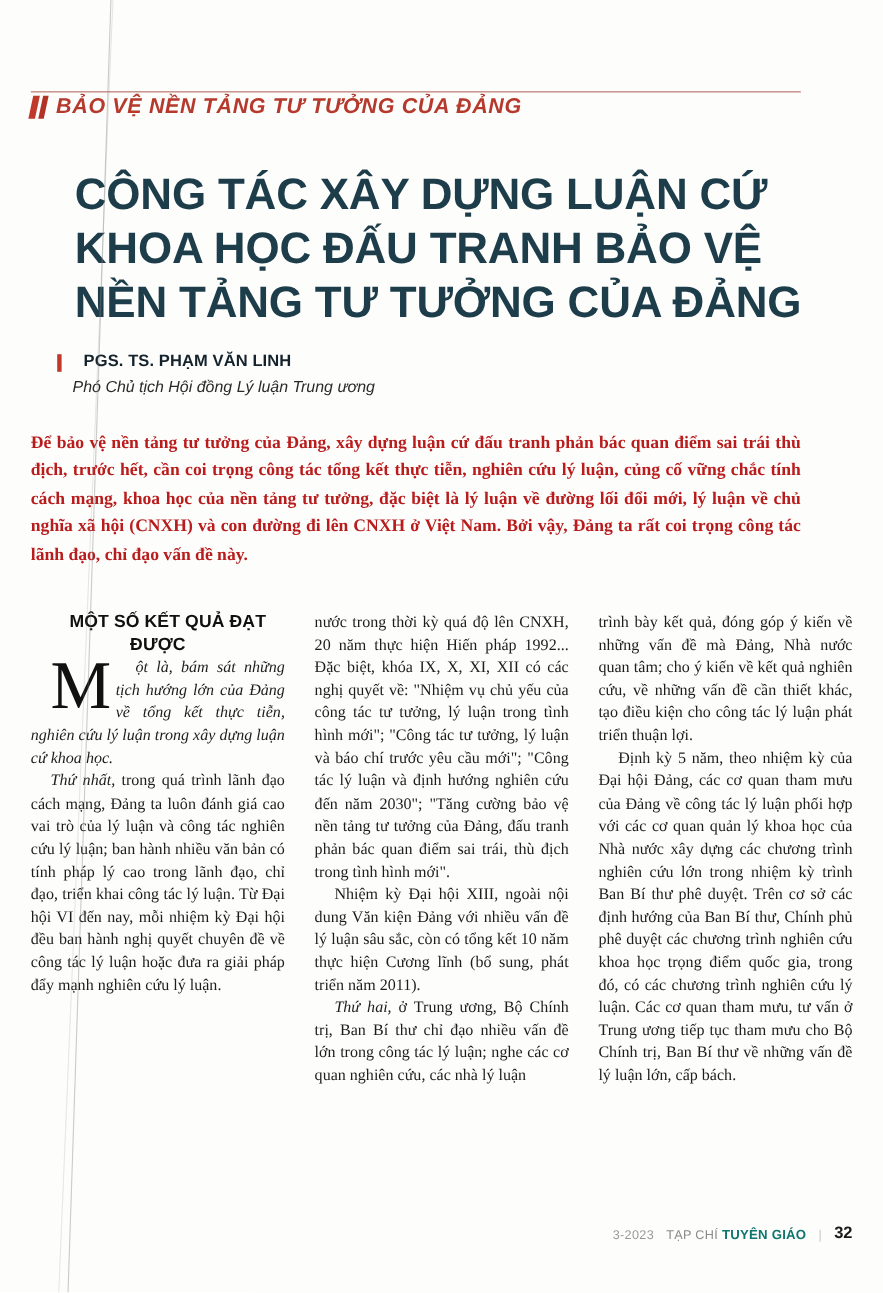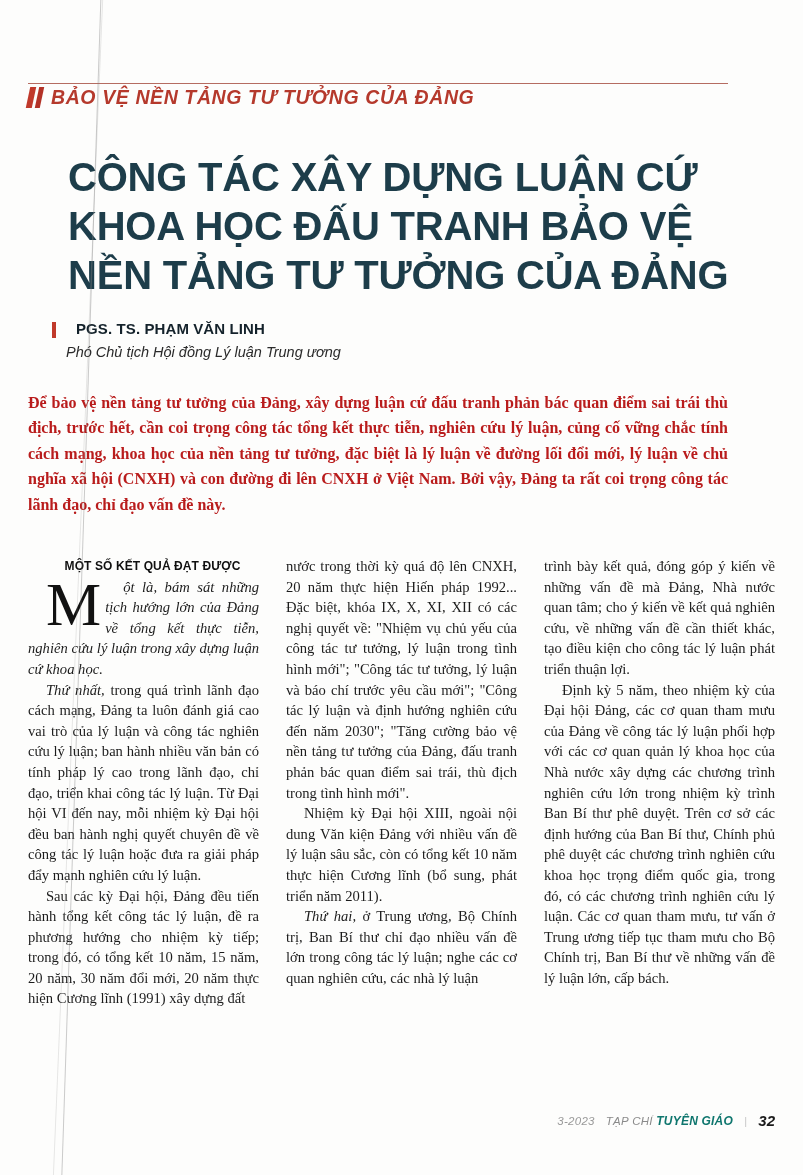--- a/index.html
+++ b/index.html
@@ -166,21 +166,21 @@
     line-height: 20.6px;
     text-align: justify;
     color: #1c1c1c;
   }
   .col p { margin: 0; text-indent: 18px; }
   .col p.noindent { text-indent: 0; }
 
   .section-head {
     font-family: "Liberation Sans", sans-serif;
     font-weight: bold;
-    font-size: 12px;
+    font-size: 16px;
     letter-spacing: 0.1px;
     text-align: center;
     text-indent: 0;
     color: #101010;
     margin-bottom: 5px;
   }
 
   
   .dropcap-para {
     font-style: italic;
@@ -199,27 +199,26 @@
   .it { font-style: italic; }
 
   
   .footer {
     position: absolute;
     left: 0;
     top: 1112px;
     width: 747px;
     display: flex;
     justify-content: flex-end;
-    align-items: center;
+    align-items: flex-end;
     gap: 11px;
     font-family: "Liberation Sans", sans-serif;
     font-size: 11.5px;
     color: #8a8a8a;
     letter-spacing: 0.3px;
-    font-style: italic;
   }
   .footer .issue { color: #9a9a9a; }
   .footer .mag { color: #8a8a8a; }
   .footer .mag b { color: #0f766e; font-size: 12px; letter-spacing: 0.2px; }
   .footer .sep { color: #c9c9c9; }
   .footer .pageno {
     font-weight: bold;
     font-size: 15px;
     color: #1a1a1a;
     letter-spacing: 0;
@@ -257,21 +256,20 @@
     <div class="byline-role">Phó Chủ tịch Hội đồng Lý luận Trung ương</div>
 
     <div class="lead">Để bảo vệ nền tảng tư tưởng của Đảng, xây dựng luận cứ đấu tranh phản bác quan điểm sai trái thù địch, trước hết, cần coi trọng công tác tổng kết thực tiễn, nghiên cứu lý luận, củng cố vững chắc tính cách mạng, khoa học của nền tảng tư tưởng, đặc biệt là lý luận về đường lối đổi mới, lý luận về chủ nghĩa xã hội (CNXH) và con đường đi lên CNXH ở Việt Nam. Bởi vậy, Đảng ta rất coi trọng công tác lãnh đạo, chỉ đạo vấn đề này.</div>
 
     <div class="columns">
 
       <div class="col">
         <p class="section-head">MỘT SỐ KẾT QUẢ ĐẠT ĐƯỢC</p>
         <p class="dropcap-para"><span class="dropcap">M</span><span>ột là, bám sát những tịch hướng lớn của Đảng về tổng kết thực tiễn, nghiên cứu lý luận trong xây dựng luận cứ khoa học.</span></p>
         <p><span class="it">Thứ nhất,</span><span> trong quá trình lãnh đạo cách mạng, Đảng ta luôn đánh giá cao vai trò của lý luận và công tác nghiên cứu lý luận; ban hành nhiều văn bản có tính pháp lý cao trong lãnh đạo, chỉ đạo, triển khai công tác lý luận. Từ Đại hội VI đến nay, mỗi nhiệm kỳ Đại hội đều ban hành nghị quyết chuyên đề về công tác lý luận hoặc đưa ra giải pháp đẩy mạnh nghiên cứu lý luận.</span></p>
-        <p>Sau các kỳ Đại hội, Đảng đều tiến hành tổng kết công tác lý luận, đề ra phương hướng cho nhiệm kỳ tiếp; trong đó, có tổng kết 10 năm, 15 năm, 20 năm, 30 năm đổi mới, 20 năm thực hiện Cương lĩnh (1991) xây dựng đất</p>
       </div>
 
       <div class="col">
         <p class="noindent">nước trong thời kỳ quá độ lên CNXH, 20 năm thực hiện Hiến pháp 1992... Đặc biệt, khóa IX, X, XI, XII có các nghị quyết về: "Nhiệm vụ chủ yếu của công tác tư tưởng, lý luận trong tình hình mới"; "Công tác tư tưởng, lý luận và báo chí trước yêu cầu mới"; "Công tác lý luận và định hướng nghiên cứu đến năm 2030"; "Tăng cường bảo vệ nền tảng tư tưởng của Đảng, đấu tranh phản bác quan điểm sai trái, thù địch trong tình hình mới".</p>
         <p>Nhiệm kỳ Đại hội XIII, ngoài nội dung Văn kiện Đảng với nhiều vấn đề lý luận sâu sắc, còn có tổng kết 10 năm thực hiện Cương lĩnh (bổ sung, phát triển năm 2011).</p>
         <p><span class="it">Thứ hai,</span><span> ở Trung ương, Bộ Chính trị, Ban Bí thư chỉ đạo nhiều vấn đề lớn trong công tác lý luận; nghe các cơ quan nghiên cứu, các nhà lý luận</span></p>
       </div>
 
       <div class="col">
         <p class="noindent">trình bày kết quả, đóng góp ý kiến về những vấn đề mà Đảng, Nhà nước quan tâm; cho ý kiến về kết quả nghiên cứu, về những vấn đề cần thiết khác, tạo điều kiện cho công tác lý luận phát triển thuận lợi.</p>

